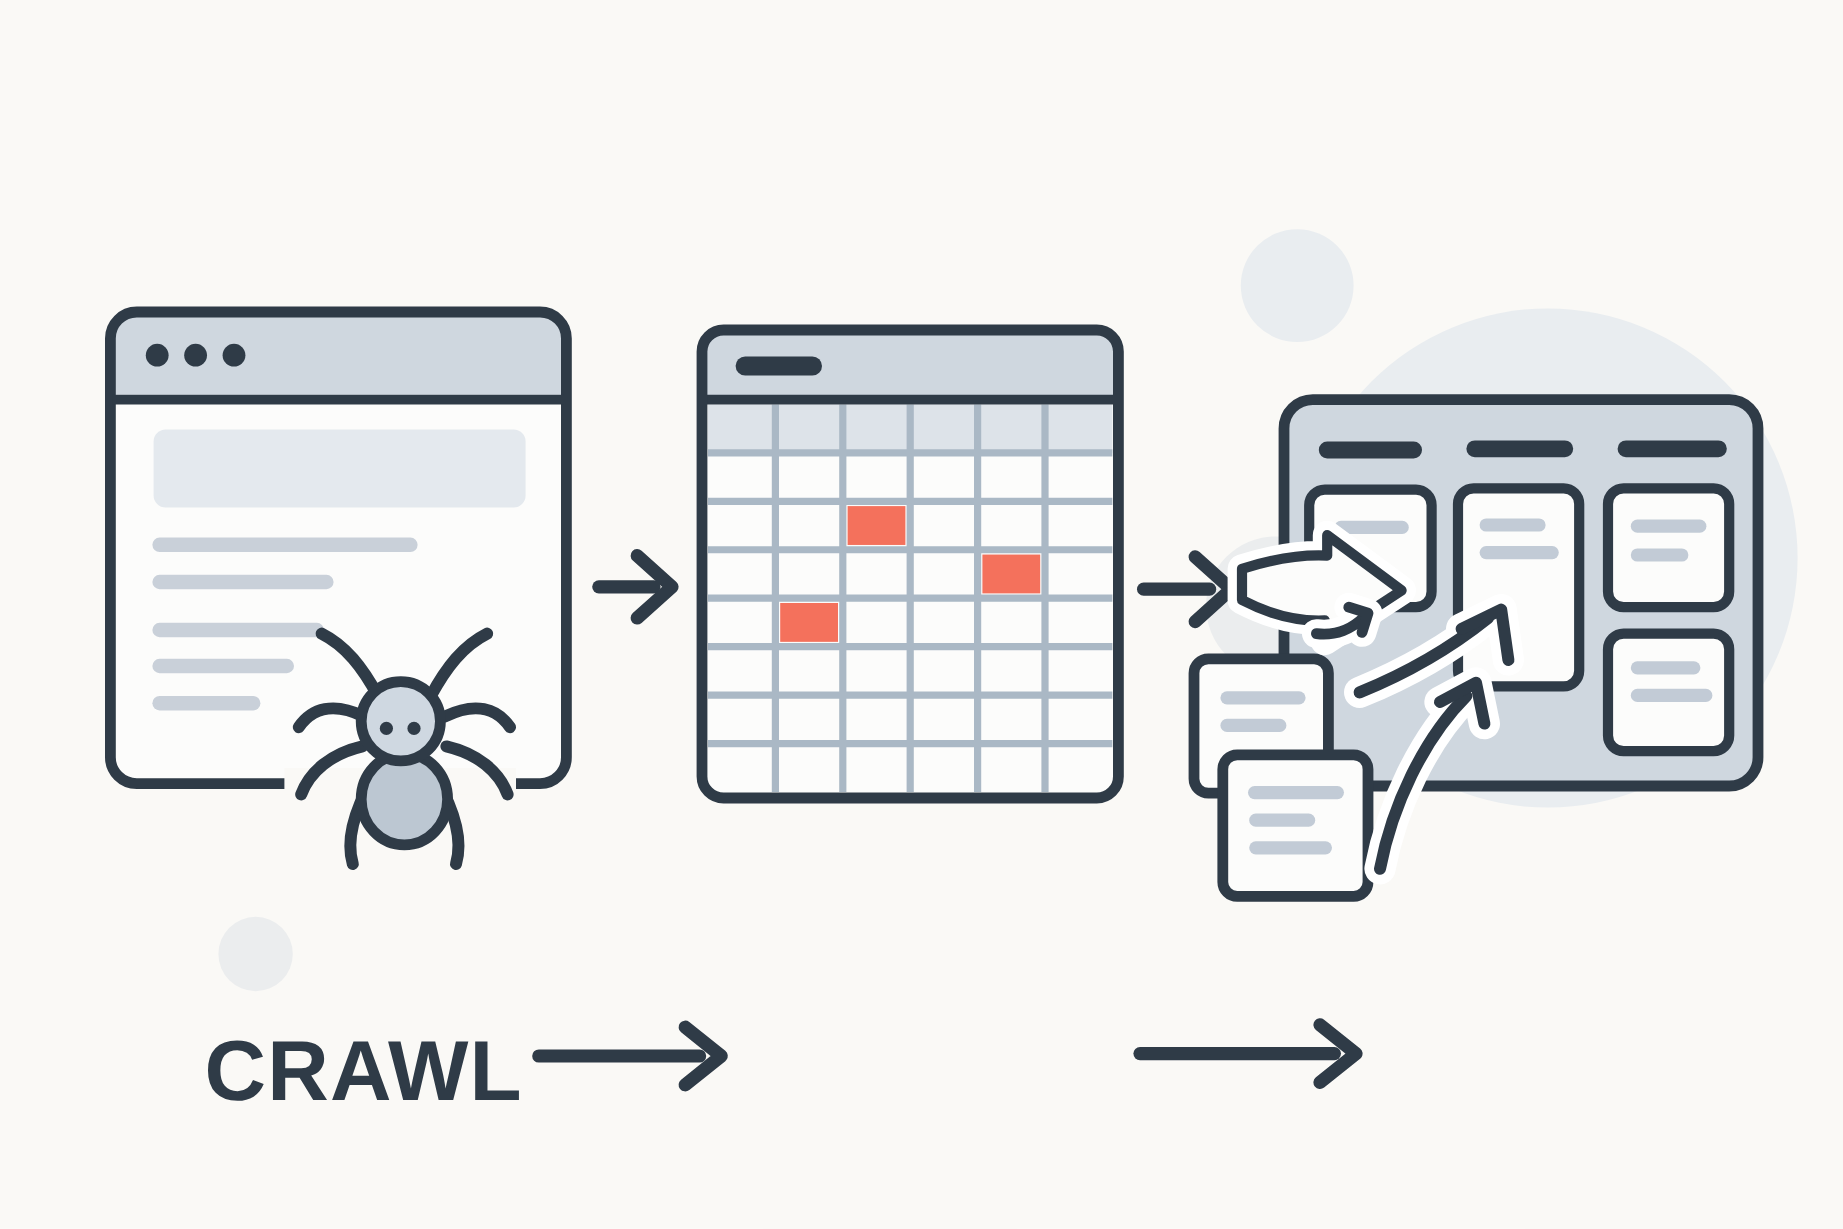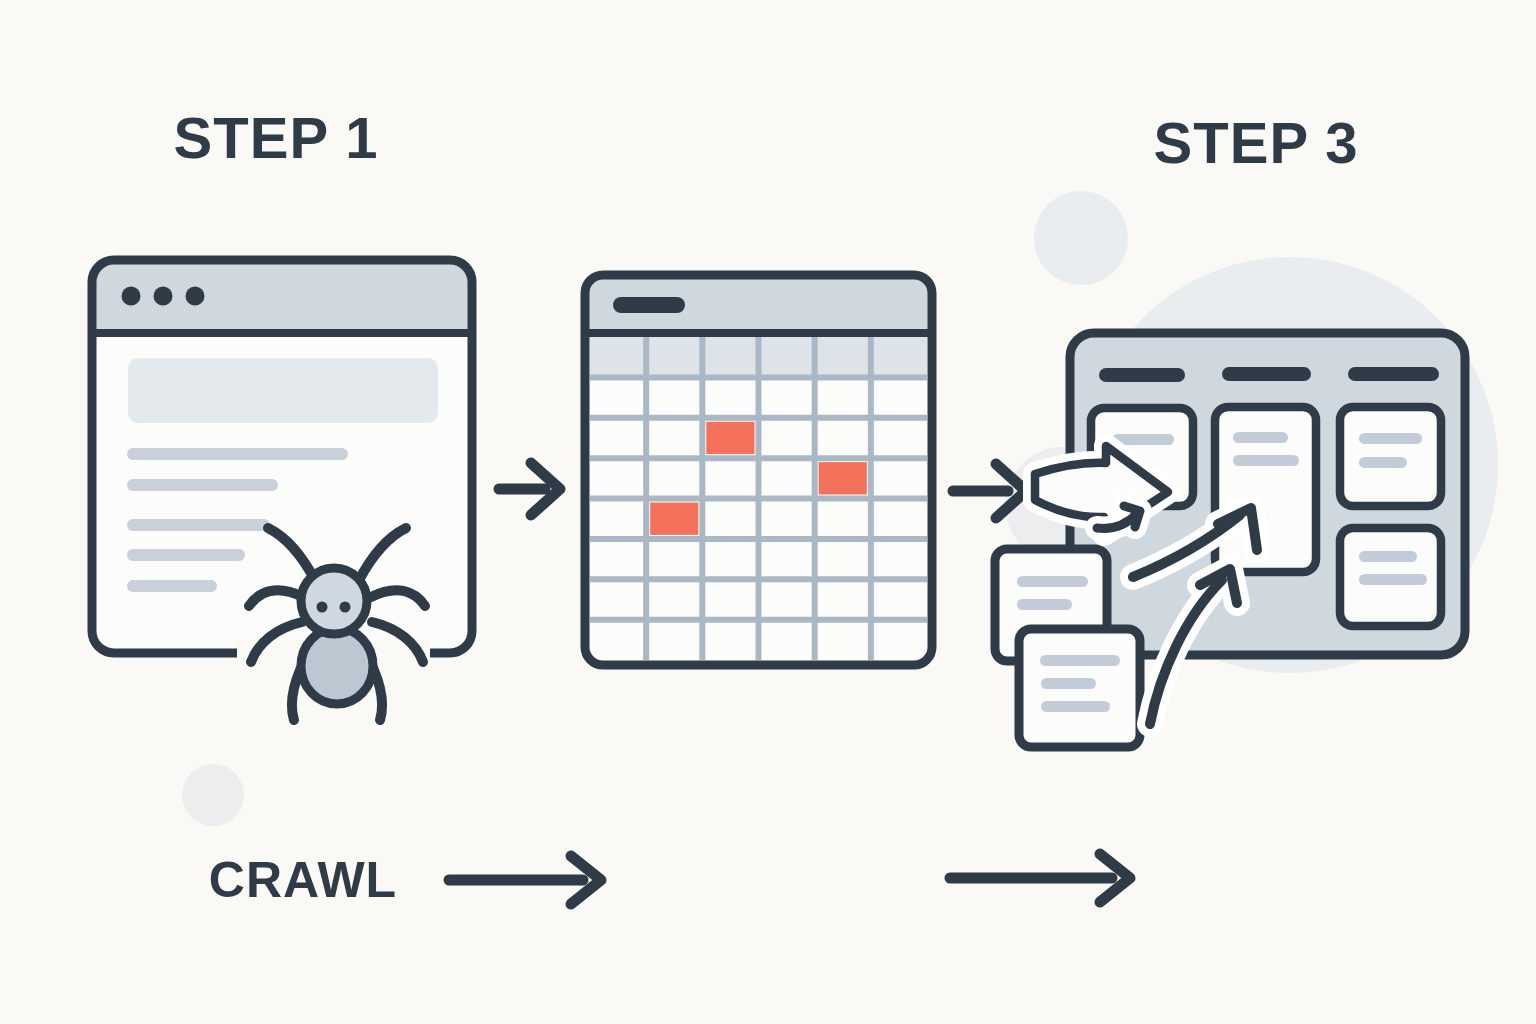--- a/index.html
+++ b/index.html
@@ -13,21 +13,21 @@
   .stage{position:absolute;inset:0;}
   .label{
     position:absolute;
     transform:translate(-50%,-50%);
     color:var(--outline,#2f3b47);
     font-weight:700;
     white-space:nowrap;
     user-select:none;
   }
   .step-title{font-size:58px;letter-spacing:1px;}
-  .flow-label{font-size:50px;letter-spacing:1px;}
+  .flow-label{font-size:71px;letter-spacing:1px;margin-top:13px;}
 </style>
 </head>
 <body>
 
 <div class="canvas">
 
   <svg class="stage" viewBox="0 0 1536 1024">
 
     <g>
       <circle cx="213" cy="795" r="31" fill="var(--blob)"></circle>
@@ -183,18 +183,16 @@
     <g fill="none" stroke="var(--outline)" stroke-width="11" stroke-linecap="round" stroke-linejoin="round">
       <line x1="449" y1="880" x2="583" y2="880"></line>
       <path d="M571,856 L601,880 L571,904"></path>
     </g>
     <g fill="none" stroke="var(--outline)" stroke-width="11" stroke-linecap="round" stroke-linejoin="round">
       <line x1="950" y1="878" x2="1112" y2="878"></line>
       <path d="M1100,854 L1130,878 L1100,902"></path>
     </g>
   </svg>
 
-  <div class="label step-title" style="left:276px;top:137px">STEP 1</div>
-  <div class="label step-title" style="left:1256px;top:142px">STEP 3</div>
 
   <div class="label flow-label" style="left:303px;top:880px">CRAWL</div>
 
 </div>
 
 </body></html>

